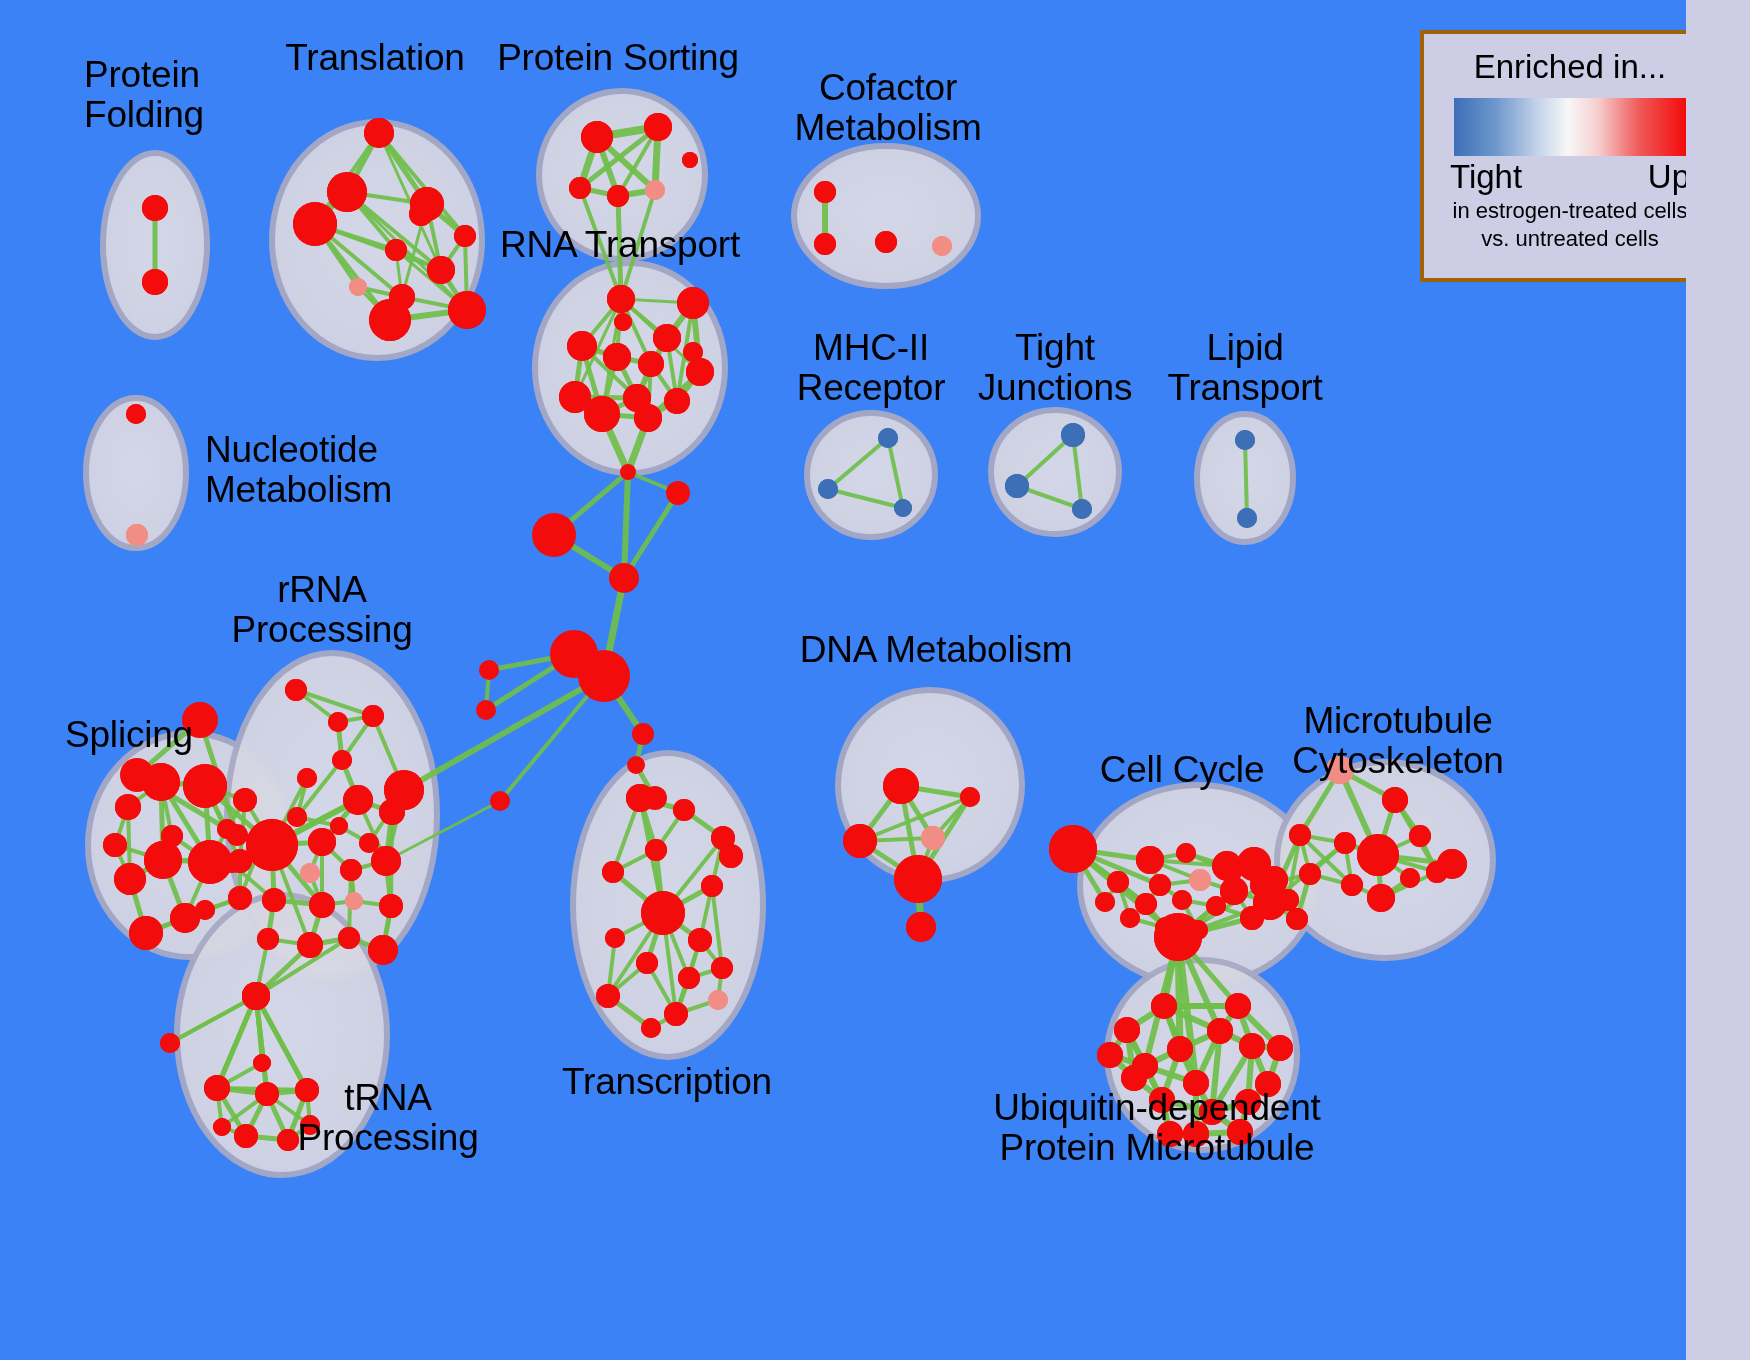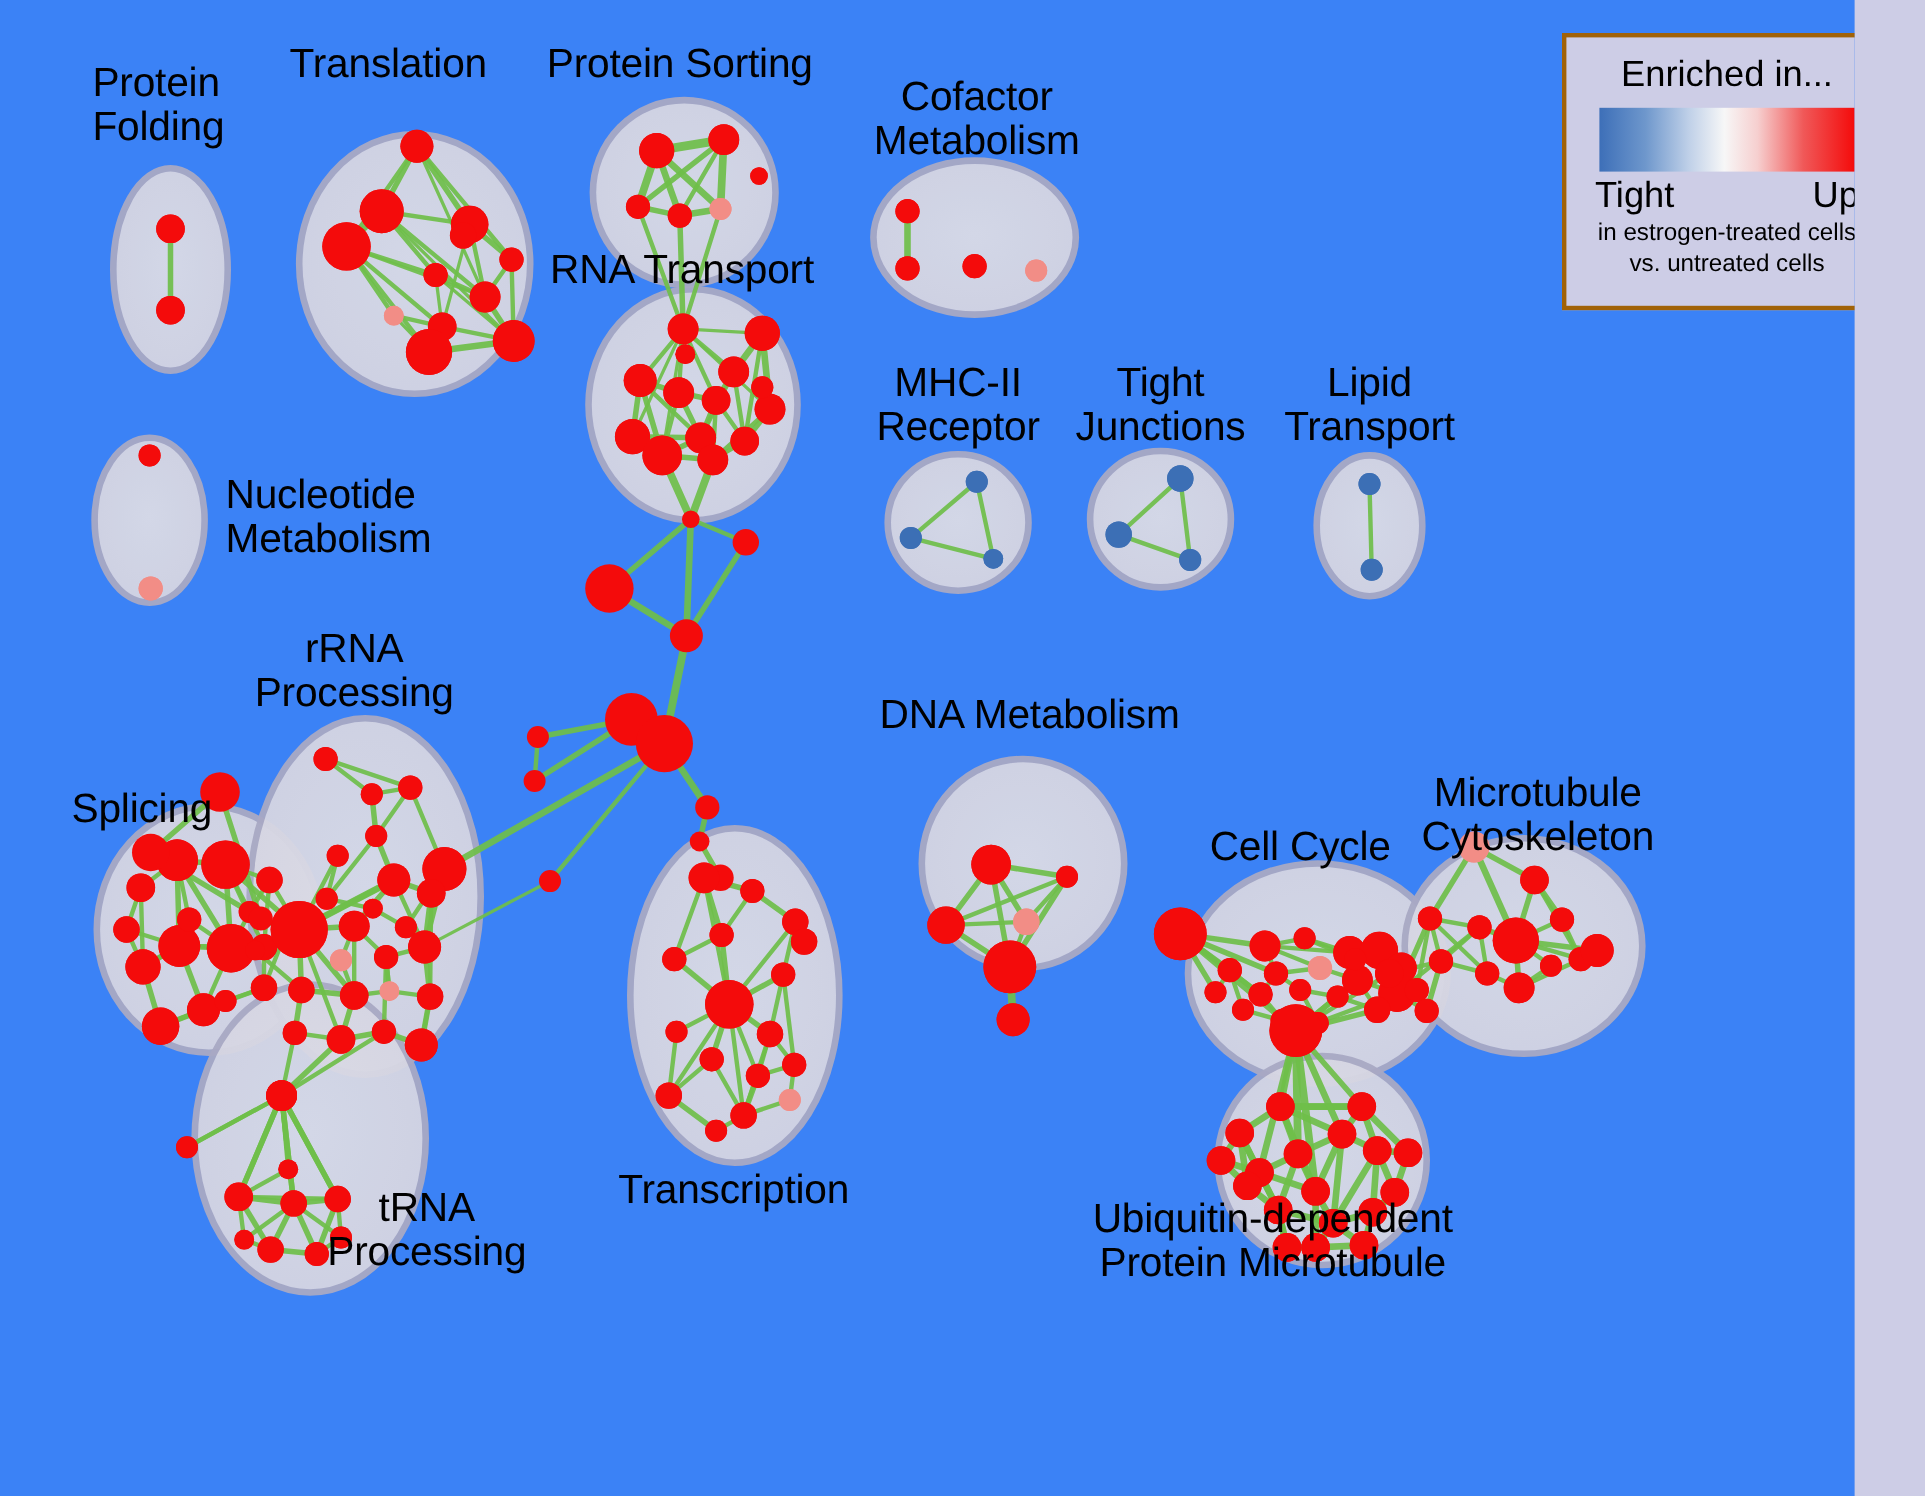--- a/index.html
+++ b/index.html
@@ -811,21 +811,21 @@
         <circle cx="1170" cy="1134" r="13" fill="#f40b0b"></circle>
         <circle cx="1110" cy="1055" r="13" fill="#f40b0b"></circle>
         <circle cx="200" cy="720" r="18" fill="#f40b0b"></circle>
         <circle cx="137" cy="775" r="17" fill="#f40b0b"></circle>
         <circle cx="237" cy="835" r="11" fill="#f40b0b"></circle>
       </g>
   </svg>
 
   <div class="lbl lft" style="left:84px;  top:55px;">Protein
 Folding</div>
-  <div class="lbl ctr" style="left:353px; top:38px;">Translation</div>
+  <div class="lbl ctr" style="left:375px; top:38px;">Translation</div>
   <div class="lbl ctr" style="left:618px; top:38px;">Protein Sorting</div>
   <div class="lbl ctr" style="left:888px; top:68px;">Cofactor
 Metabolism</div>
   <div class="lbl ctr" style="left:620px; top:225px;">RNA Transport</div>
   <div class="lbl lft" style="left:205px; top:430px;">Nucleotide
 Metabolism</div>
   <div class="lbl ctr" style="left:871px; top:328px;">MHC-II
 Receptor</div>
   <div class="lbl ctr" style="left:1055px;top:328px;">Tight
 Junctions</div>

